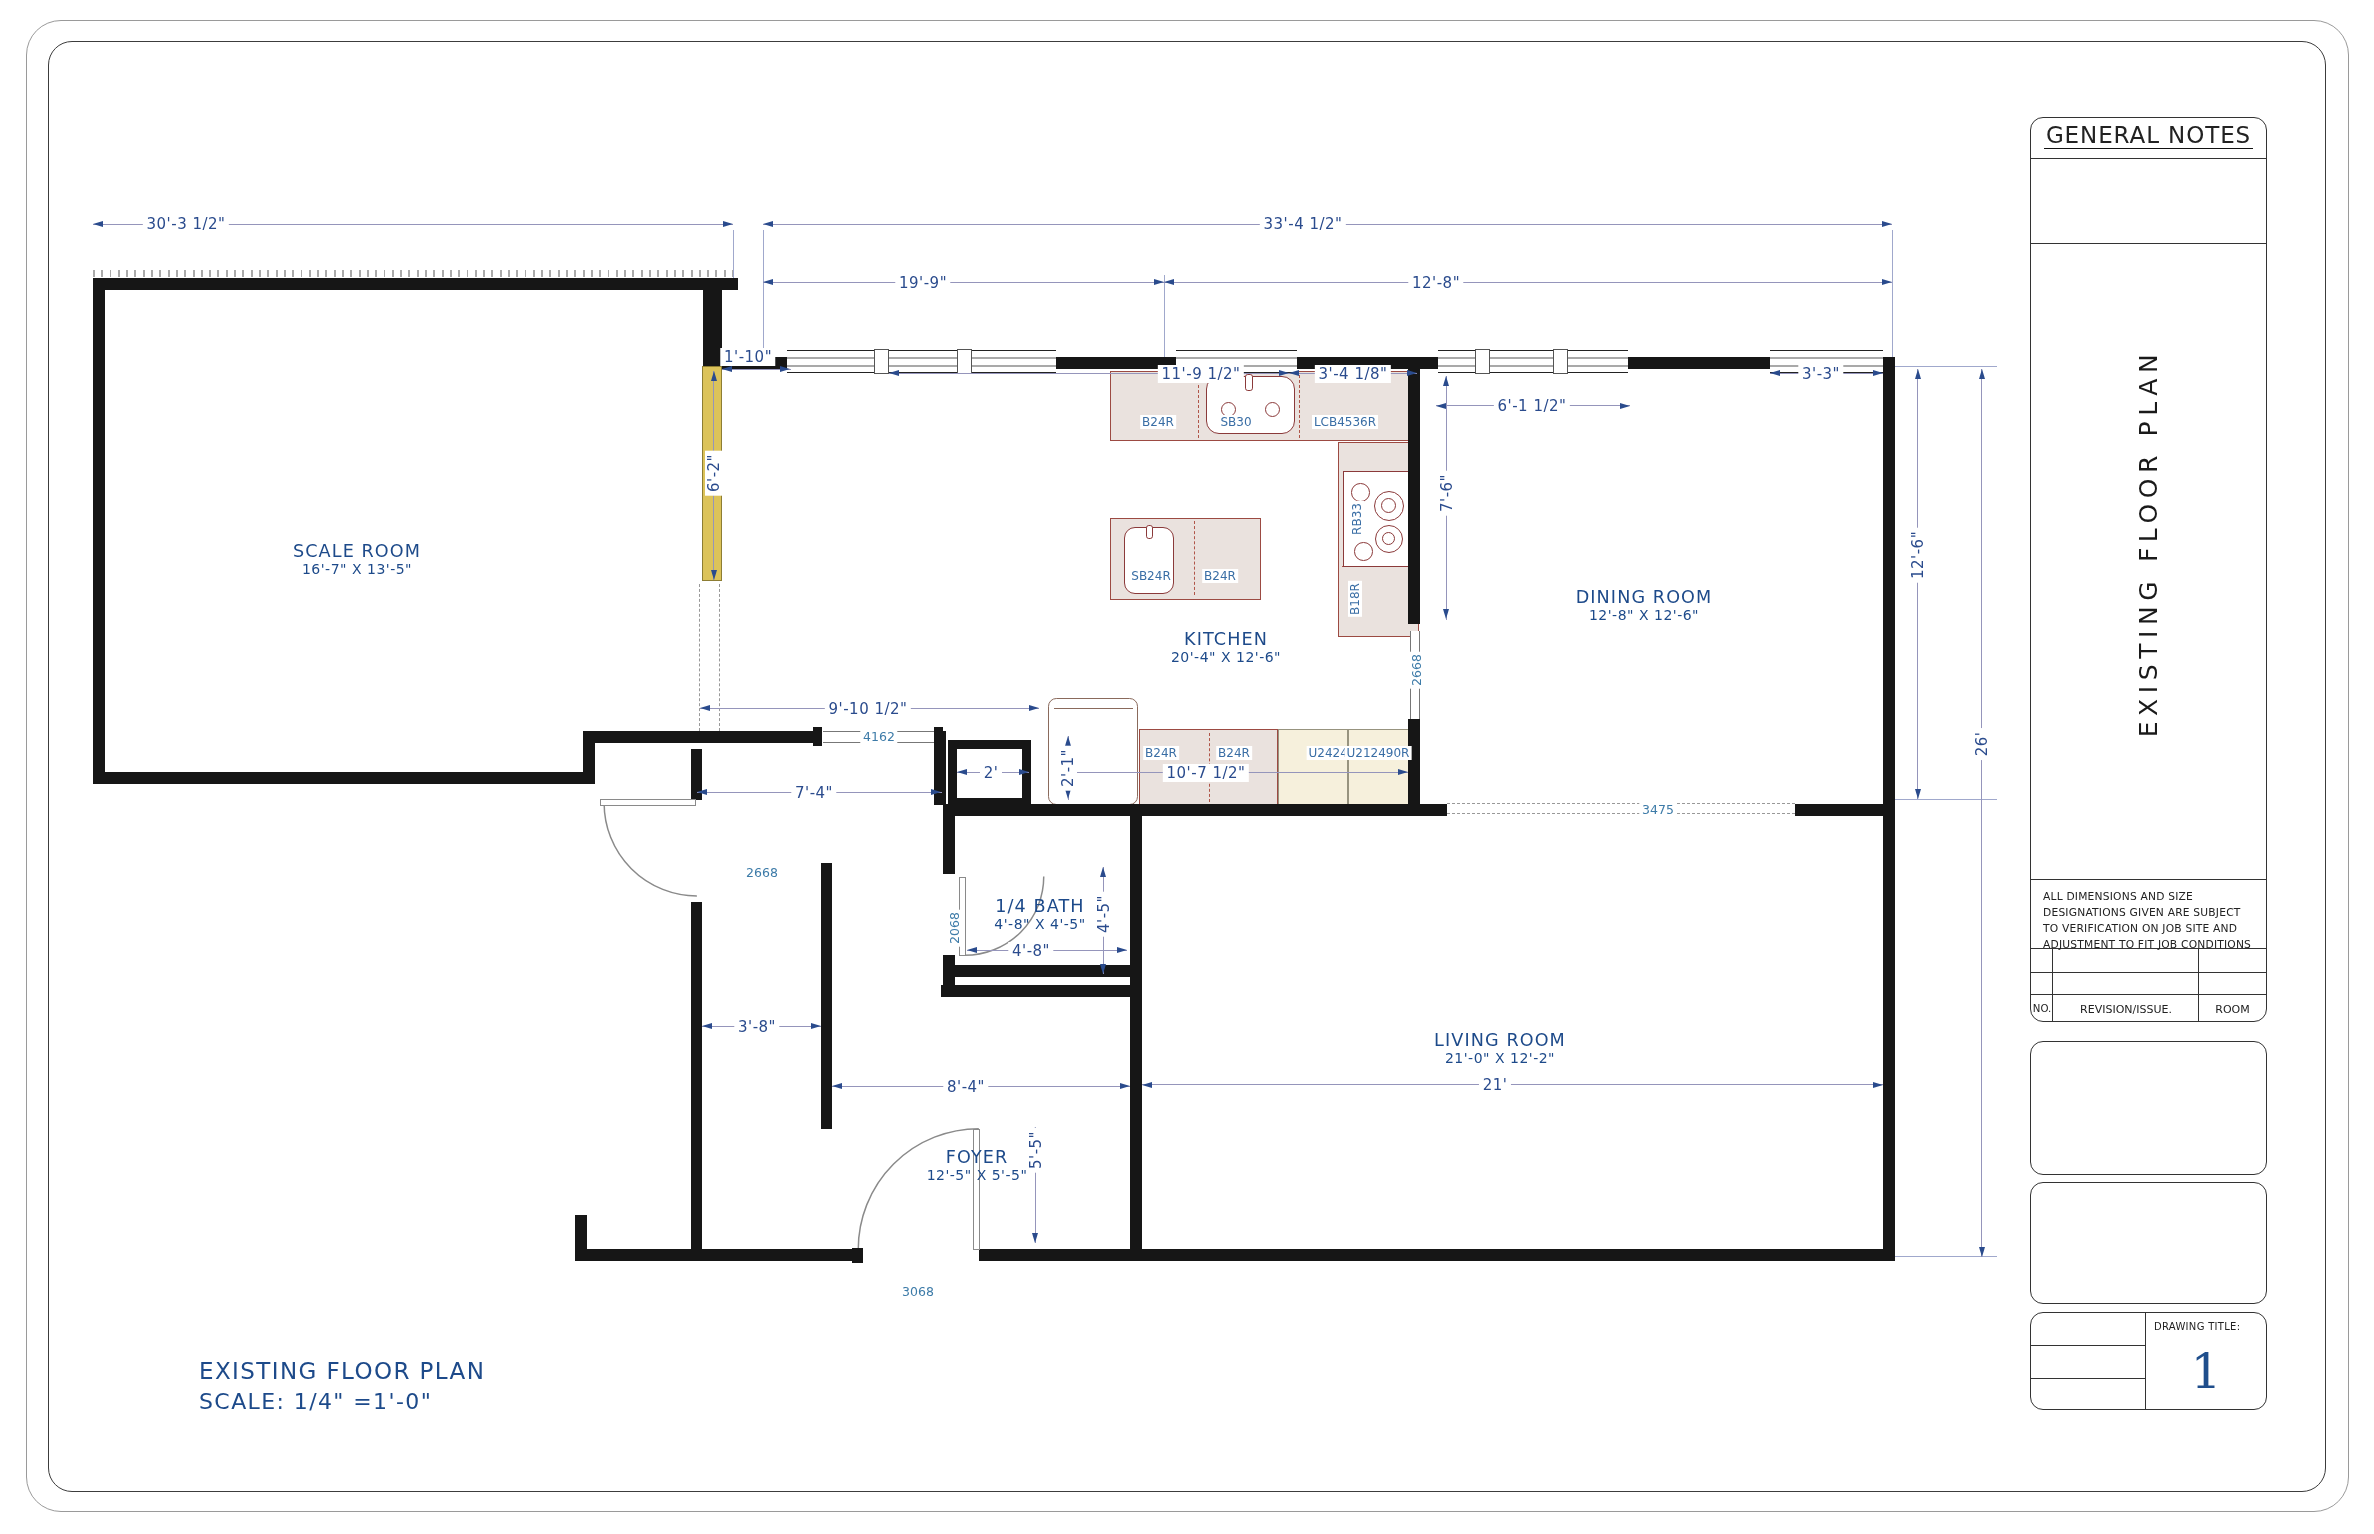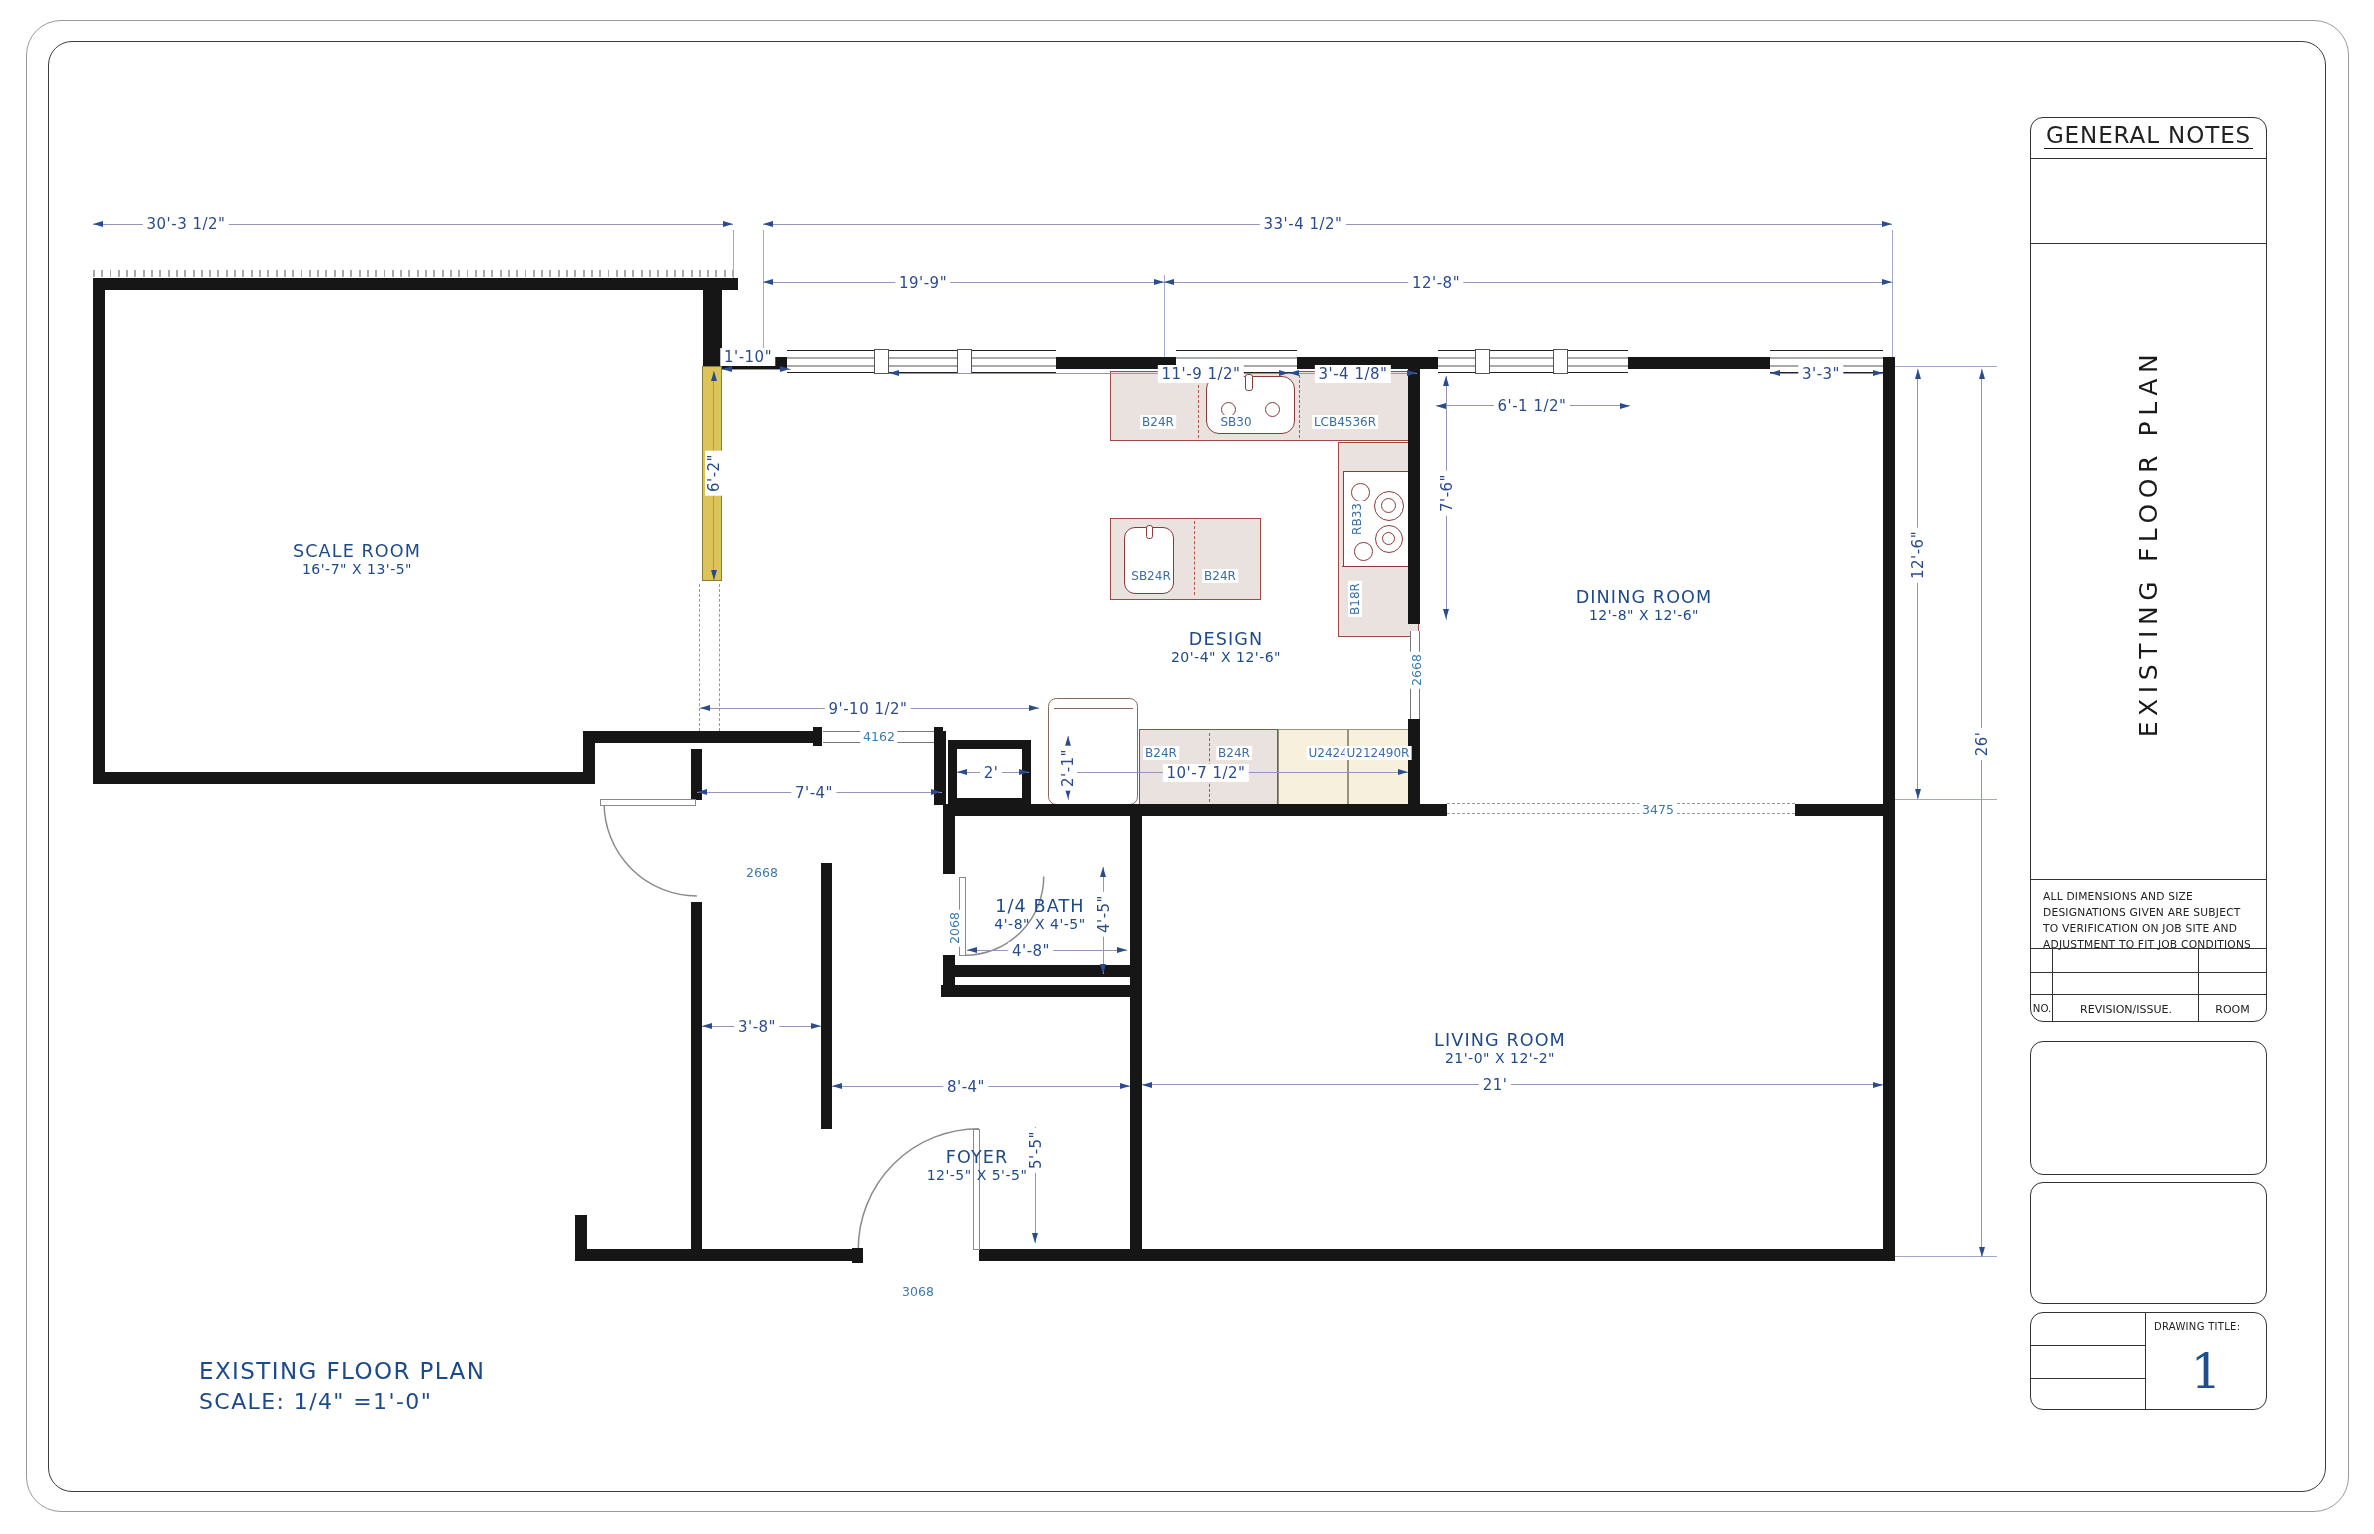--- a/index.html
+++ b/index.html
@@ -266,21 +266,21 @@
     <div class="chip rot" style="left:1036px;top:1150px">5'-5"</div>
     <div class="chip" style="left:1031px;top:951px">4'-8"</div>
     <div class="chip rot" style="left:1104px;top:914px">4'-5"</div>
   </div>
 
   <div class="room" style="left:357px;top:559px">
     <span class="nm">SCALE ROOM</span>
     <span class="sz">16'-7" X 13'-5"</span>
   </div>
   <div class="room" style="left:1226px;top:647px">
-    <span class="nm">DESIGN</span>
+    <span class="nm">KITCHEN</span>
     <span class="sz">20'-4" X 12'-6"</span>
   </div>
   <div class="room" style="left:1644px;top:605px">
     <span class="nm">DINING ROOM</span>
     <span class="sz">12'-8" X 12'-6"</span>
   </div>
   <div class="room" style="left:1500px;top:1048px">
     <span class="nm">LIVING ROOM</span>
     <span class="sz">21'-0" X 12'-2"</span>
   </div>

